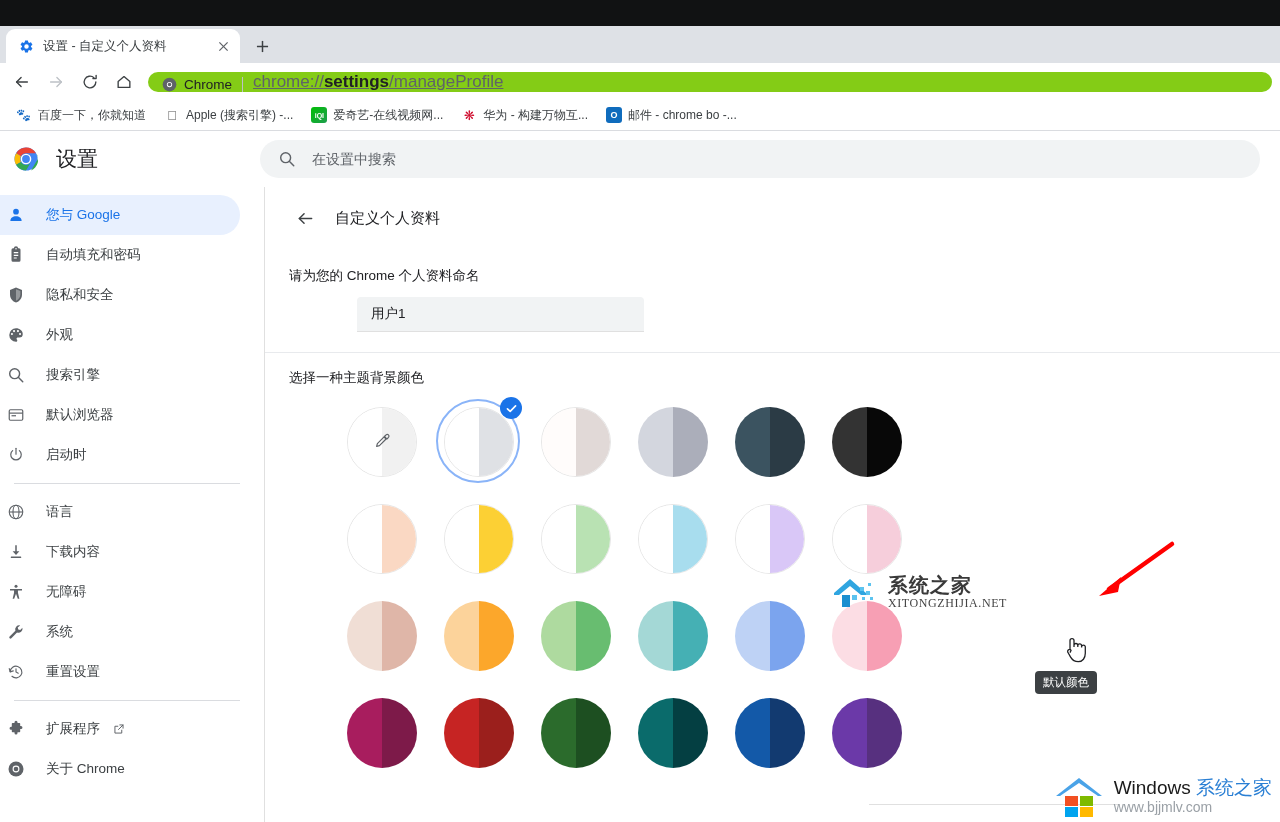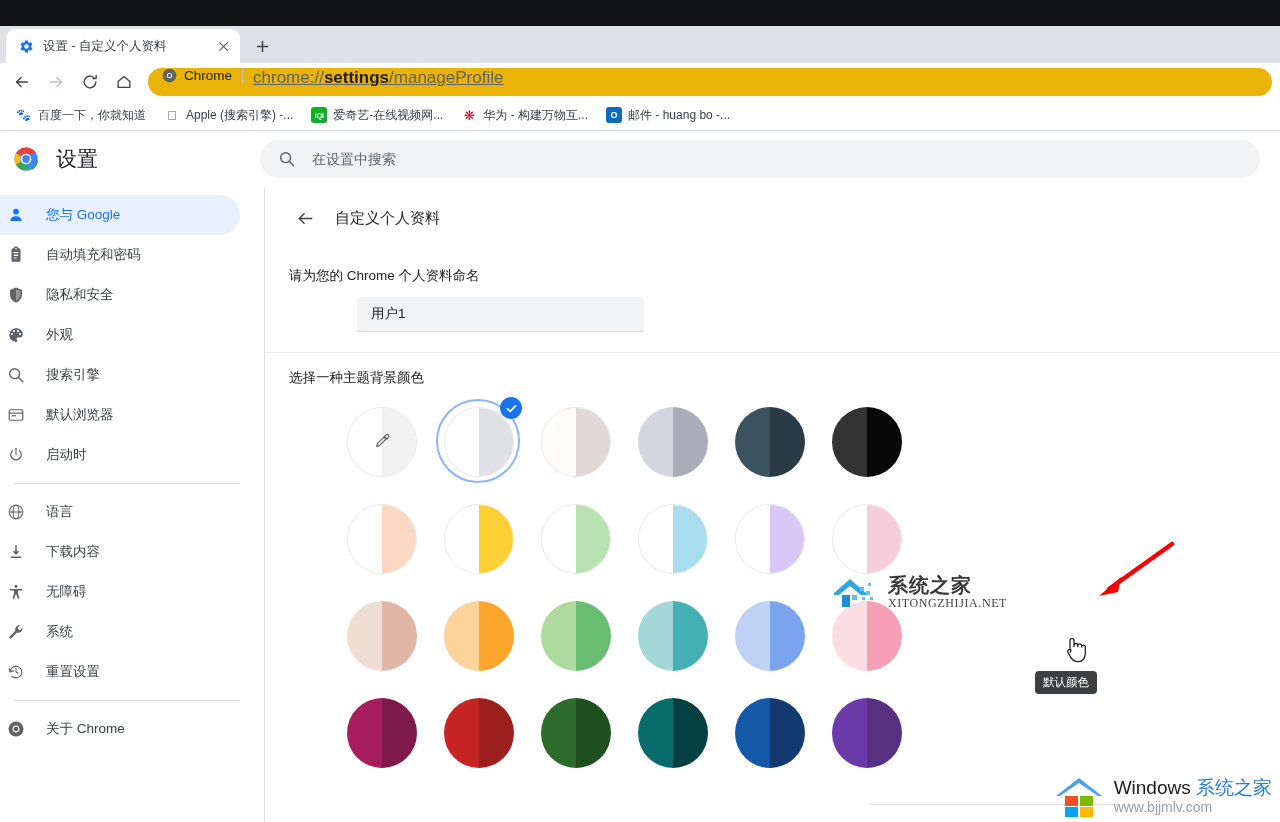--- a/index.html
+++ b/index.html
@@ -47,22 +47,22 @@
   #toolbar {
     height: 37px; background: #ffffff; display: flex; align-items: center;
     padding: 0 8px;
   }
   .tb-btn {
     width: 28px; height: 28px; margin-right: 6px; border-radius: 50%;
     display: flex; align-items: center; justify-content: center;
   }
   .tb-btn svg { display: block; }
   #omnibox {
-    flex: 1 1 auto; height: 28px; background: #eab308; border-radius: 14px;
-    display: flex; align-items: flex-start; padding: 0 14px; margin-left: 4px;
+    flex: 1 1 auto; height: 20px; background: #84cc16; border-radius: 14px;
+    display: flex; align-items: flex-end; padding: 0 14px; margin-left: 4px;
     font-size: 13.5px; color: #202124;
   }
   #omnibox .chrome-badge { display: flex; align-items: center; gap: 7px; }
   #omnibox .cb-label { color: #202124; font-size: 13.5px; }
   #omnibox .divider {
     width: 1px; height: 15px; background: #bdc1c6; margin: 0 10px;
   }
   #omnibox .url { color: #5f6368; font-size: 17px; text-decoration: underline; }
   #omnibox .url b { color: #202124; font-weight: 700; }
 
@@ -314,21 +314,21 @@
     <div class="bm">
       <span class="bm-ico" style="background:linear-gradient(135deg,#00be06,#1f9e4e);color:#fff;font-size:7px;font-weight:700;">iQI</span>
       <span class="bm-label">爱奇艺-在线视频网...</span>
     </div>
     <div class="bm">
       <span class="bm-ico" style="color:#cf0a2c;font-size:13px;">❋</span>
       <span class="bm-label">华为 - 构建万物互...</span>
     </div>
     <div class="bm">
       <span class="bm-ico" style="background:#0f6cbd;color:#fff;font-size:9px;font-weight:700;">O</span>
-      <span class="bm-label">邮件 - huang bo -...</span>
+      <span class="bm-label">邮件 - chrome bo -...</span>
     </div>
   </div>
 
   <div id="settings">
 
     <div id="settings-header">
       <div id="settings-brand">
         <span id="chrome-logo">
           <svg width="24" height="24" viewBox="0 0 24 24">
             <circle cx="12" cy="12" r="11.5" fill="#4285f4"></circle>
@@ -477,20 +477,35 @@
                 <path d="M4.2 11.5a7.8 7.8 0 112.4 6.2"></path>
                 <polyline points="3,7.5 4.2,11.8 8.4,10.5" stroke-linejoin="round"></polyline>
                 <polyline points="12,7.6 12,12 15,13.6"></polyline>
               </svg>
           </span>
           <span class="nav-label">重置设置</span>
         </div>
 
         <div class="nav-sep"></div>
 
+        <div class="nav-item">
+          <span class="nav-ico">
+            <svg width="18" height="18" viewBox="0 0 24 24" fill="#5f6368">
+                <path d="M10 3a2 2 0 014 0v1h2.6a1 1 0 011 1V8h1a2 2 0 010 4h-1v3.4a1 1 0 01-1 1H14v1a2 2 0 01-4 0v-1H7.4a1 1 0 01-1-1V13h-1a2 2 0 010-4h1V5a1 1 0 011-1H10z"></path>
+              </svg>
+          </span>
+          <span class="nav-label">扩展程序</span>
+          <span class="nav-ext-ico">
+            <svg width="13" height="13" viewBox="0 0 20 20" fill="none" stroke="#5f6368" stroke-width="1.5" stroke-linecap="round" stroke-linejoin="round">
+                <path d="M15 11v4.5H4.5V5H9"></path>
+                <polyline points="12,3 17,3 17,8"></polyline>
+                <line x1="17" y1="3" x2="10" y2="10"></line>
+              </svg>
+          </span>
+        </div>
 
         <div class="nav-item">
           <span class="nav-ico">
             <svg width="18" height="18" viewBox="0 0 24 24" fill="#5f6368">
                 <circle cx="12" cy="12" r="10"></circle>
                 <circle cx="12" cy="12" r="4.6" fill="#ffffff"></circle>
                 <circle cx="12" cy="12" r="3.1" fill="#5f6368"></circle>
               </svg>
           </span>
           <span class="nav-label">关于 Chrome</span>

